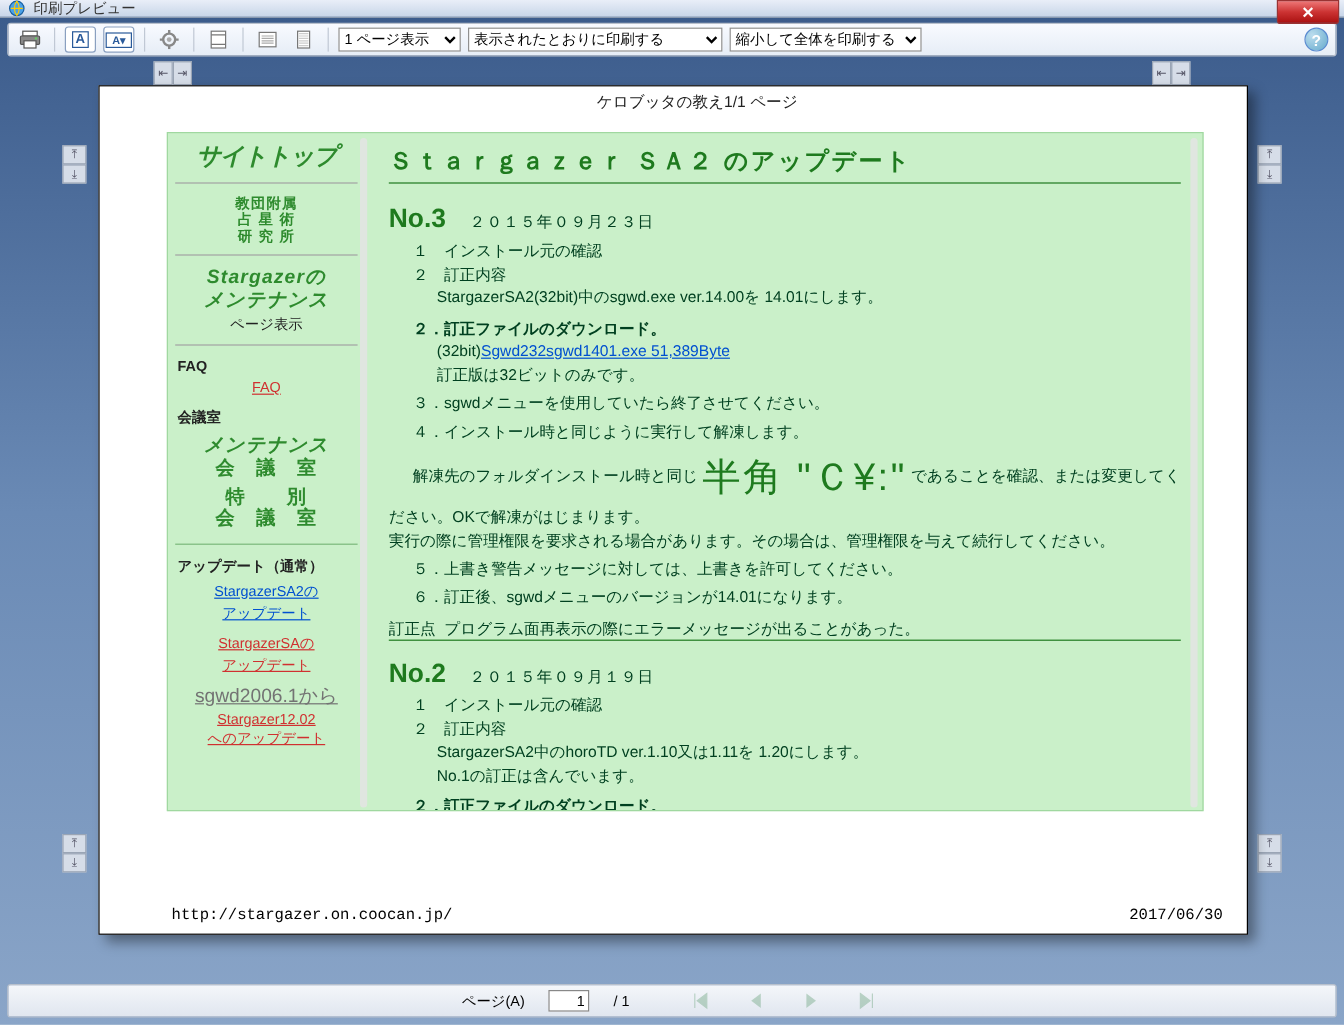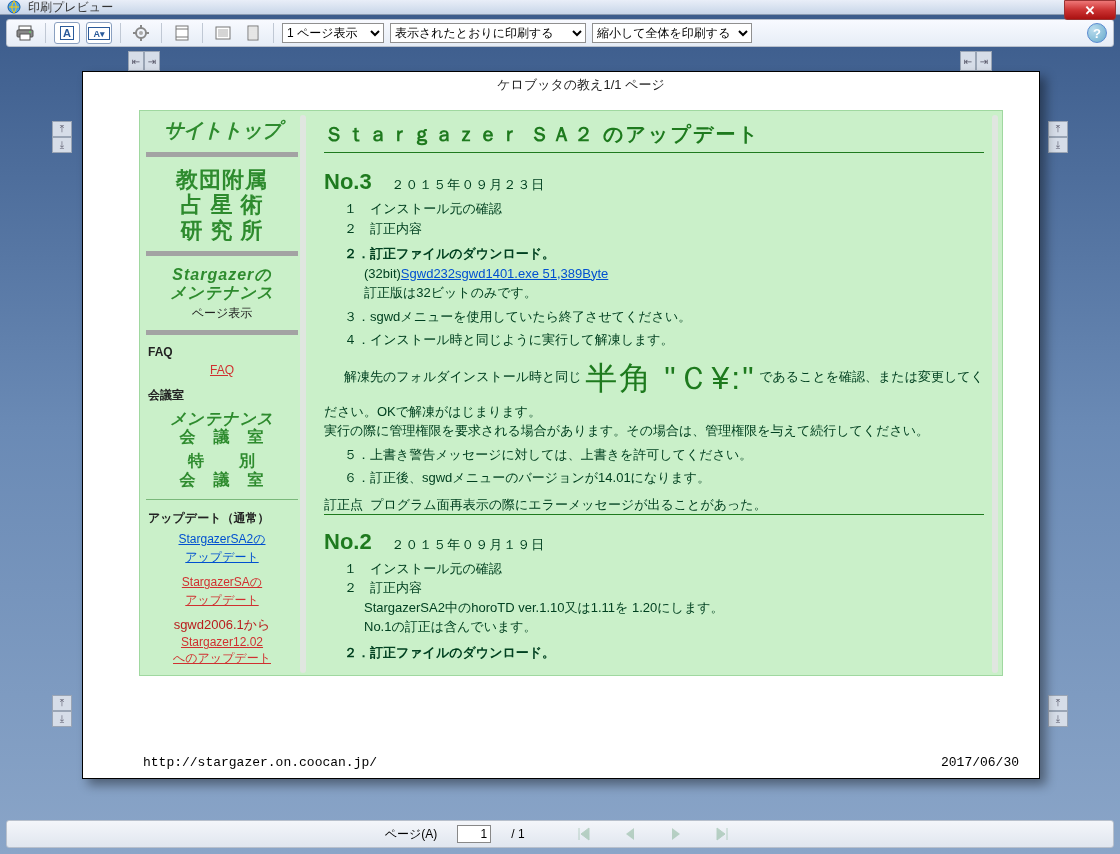--- a/index.html
+++ b/index.html
@@ -28,21 +28,21 @@
   }
   .tbtn { width:24px; height:22px; border:1px solid transparent; border-radius:3px; display:flex; align-items:center; justify-content:center; }
   .tsep { width:1px; height:20px; background:#c0c8d4; margin:0 2px; }
   .tbtn svg{ display:block; }
   .abtn { width:26px; height:22px; border:1px solid #8aa0c0; border-radius:3px; display:flex; align-items:center; justify-content:center; font-size:11px; color:#2a5a9a; font-weight:bold; background:#fff; }
   .abtn.sm{ font-size:9px; }
   select.sel {
     height: 20px; font-size:12px; border:1px solid #909090; background:#fff;
   }
   .sel.s1{ width:102px; }
-  .sel.s2{ width:196px; }
+  .sel.s2{ width:212px; }
   .sel.s3{ width:160px; }
   .help-btn{ margin-left:auto; width:20px; height:20px; border-radius:10px; border:1px solid #5a8ad0; background:radial-gradient(circle at 30% 30%,#bde,#6ac); color:#fff; font-weight:bold; font-size:13px; display:flex; align-items:center; justify-content:center; }
 
   
   .stage { position:relative; height: 758px; margin:0 6px; }
   .mhandle { position:absolute; display:flex; align-items:center; justify-content:center; }
   .mhandle .box{ background:#d6dde8; border:1px solid #9aa5b5; width:18px; height:18px; display:flex; align-items:center; justify-content:center; font-size:10px; color:#556; }
   .mh-top-left{ top:2px; left:122px; }
   .mh-top-right{ top:2px; right:122px; }
   .mh-left{ top:72px; left:46px; flex-direction:column; }
@@ -61,29 +61,29 @@
   .paper-footer{ position:absolute; bottom:8px; left:0; right:0; display:flex; justify-content:space-between; padding:0 20px 0 60px; font-size:13px; font-family:Liberation Mono, monospace; }
 
   
   .content{
     margin:16px 36px 0 56px; height:566px; background:#caf0c9;
     display:flex; border:1px solid #a0d8a0; position:relative;
   }
   .scroll-gutter{ position:absolute; left:160px; top:4px; width:6px; height:558px; background:#e0e6e0; border-radius:3px; }
   .scroll-gutter2{ position:absolute; right:4px; top:4px; width:6px; height:558px; background:#e0e6e0; border-radius:3px; }
   .sidebar{ width:170px; padding:6px 12px 6px 6px; font-size:12px; text-align:center; }
-  .sb-block { margin-bottom:10px; border-bottom:5px solid #a3a3a3; padding-bottom:8px; }
+  .sb-block { margin-bottom:10px; border-bottom:1px solid #a3a3a3; padding-bottom:8px; }
   .sb-title-img{ font-size:20px; font-weight:bold; color:#2e8b2e; font-style:italic; letter-spacing:-1px; }
-  .sb-multi{ font-size:22px; font-weight:bold; color:#2e8b2e; line-height:1.15; letter-spacing:1px; }
+  .sb-multi{ font-size:12px; font-weight:bold; color:#2e8b2e; line-height:1.15; letter-spacing:1px; }
   .sb-multi.sm{ font-size:16px; }
   .sb-label{ font-size:12px; color:#222; margin-top:2px; }
   .sb-head{ text-align:left; font-size:12px; font-weight:bold; color:#222; margin:10px 0 4px 2px; }
   .sb-link{ color:#0050d0; text-decoration:underline; font-size:12px; display:block; margin:1px 0; }
   .sb-link.red{ color:#d03030; }
-  .sb-text{ color:#b91c1c; font-size:13px; }
+  .sb-text{ color:#737373; font-size:16px;text-decoration:underline; }
 
   .main{ flex:1; padding:10px 18px 0 14px; font-size:13px; color:#004020; overflow:hidden; }
   .main h1{ color:#1e7a1e; font-size:20px; font-weight:bold; border-bottom:1px solid #1e7a1e; padding-bottom:4px; margin-bottom:16px; letter-spacing:2px; }
   .entry{ border-bottom:1px solid #1e7a1e; padding-bottom:0; margin-bottom:14px; }
   .entry h2{ color:#1e7a1e; font-size:22px; font-weight:bold; display:inline; }
   .entry .date{ font-size:13px; margin-left:16px; letter-spacing:1px; }
   .entry .body{ margin-top:4px; padding-left:20px; line-height:1.5; }
   .entry .body .ind{ padding-left:20px; }
   .entry .link{ color:#0050d0; text-decoration:underline; }
   .sec{ font-weight:bold; margin-top:6px; }
@@ -270,20 +270,21 @@
 
       <div class="main">
         <h1>Ｓｔａｒｇａｚｅｒ ＳＡ２ のアップデート</h1>
 
         <div class="entry">
           <h2>No.3</h2>
           <span class="date">２０１５年０９月２３日</span>
           <div class="body">
             <div>１　インストール元の確認</div>
             <div>２　訂正内容</div>
+            <div class="ind">StargazerSA2(32bit)中のsgwd.exe ver.14.00を 14.01にします。</div>
             <div class="sec">２．訂正ファイルのダウンロード。</div>
             <div class="ind">
               <span>(32bit)</span><a class="link">Sgwd232sgwd1401.exe 51,389Byte</a>
               <div>訂正版は32ビットのみです。</div>
             </div>
             <div style="margin-top:4px">３．sgwdメニューを使用していたら終了させてください。</div>
             <div style="margin-top:4px">４．インストール時と同じように実行して解凍します。</div>
             <div style="margin-top:4px">
               <span>解凍先のフォルダインストール時と同じ</span>
               <span class="big-cyen">半角 "Ｃ¥:"</span>

